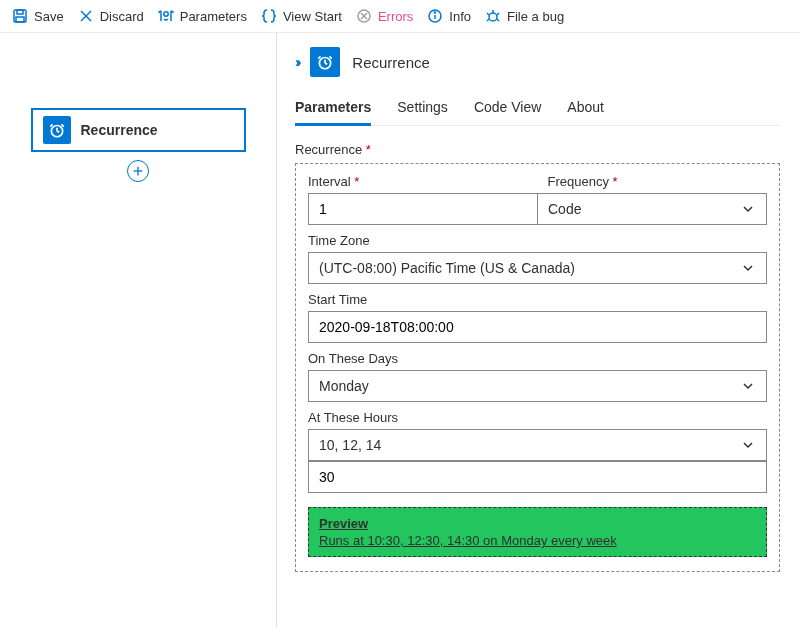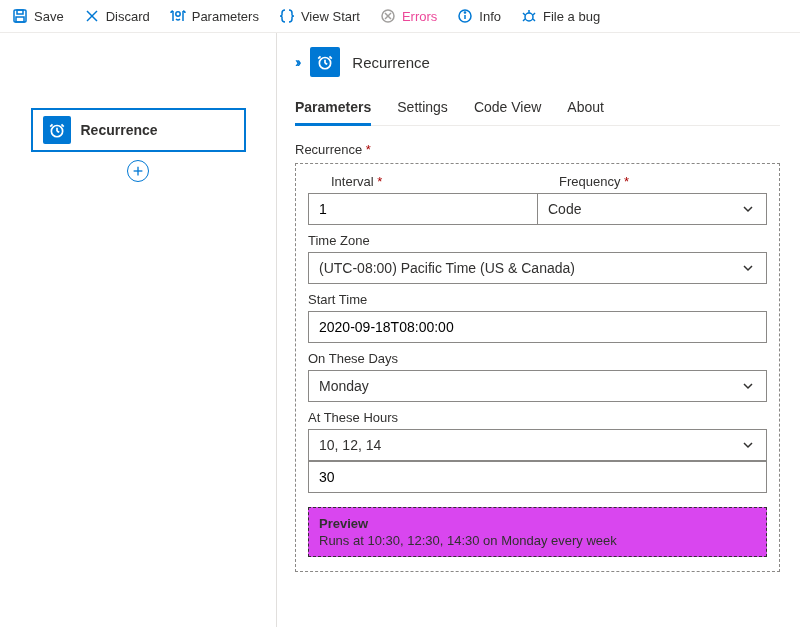--- a/index.html
+++ b/index.html
@@ -9,21 +9,21 @@
     font-size: 13px;
     color: #323130;
     background: #fff;
     width: 800px;
     height: 630px;
     overflow: hidden;
   }
   .toolbar {
     display: flex;
     align-items: center;
-    gap: 20px;
+    gap: 14px;
     padding: 8px 12px;
     border-bottom: 1px solid #edebe9;
   }
   .tb-item {
     display: flex;
     align-items: center;
     gap: 6px;
     cursor: pointer;
     color: #323130;
   }
@@ -82,21 +82,21 @@
   .panel-title { font-size: 15px; }
   .tabs { display: flex; gap: 26px; border-bottom: 1px solid #edebe9; margin-bottom: 16px; }
   .tab { padding: 6px 0 8px 0; cursor: pointer; font-size: 14px; color:#323130; }
   .tab.active { font-weight: 600; border-bottom: 3px solid #0078d4; margin-bottom: -1px; }
   .section-label { font-size: 13px; margin-bottom: 6px; }
   .req::after { content: " *"; color: #a80000; }
   .dashed-box {
     border: 1px dashed #8a8886;
     padding: 10px 12px 14px 12px;
   }
-  .row2 { display:flex; gap: 0; margin-left: 23px; }
+  .row2 { display:flex; gap: 0; }
   .row2 > * { flex:1; }
   .row2 .cell + .cell { }
   .field-label { font-size: 13px; margin: 8px 0 4px 0; }
   .control {
     border: 1px solid #8a8886;
     padding: 6px 10px;
     font-size: 14px;
     background:#fff;
     display:flex; align-items:center; justify-content:space-between;
     min-height: 32px;
@@ -105,22 +105,23 @@
     border:none; outline:none; font: inherit; width:100%; padding:0; background:transparent;
   }
   .chevron { width:16px; height:16px; }
   .chevron svg { stroke:#323130; fill:none; stroke-width:1.5; }
   .pair { display:flex; }
   .pair .control { flex:1; }
   .pair .control:first-child { border-right: none; }
   .preview {
     margin-top: 14px;
     border: 1px dashed #323130;
-    background: #d946ef;
+    background: #22c55e;
     padding: 8px 10px;
+    text-decoration: underline;
   }
   .preview-title { font-weight: 600; margin-bottom: 2px; font-size: 13px; }
   .preview-body { font-size: 13px; }
 </style>
 </head>
 <body>
 
 <div class="toolbar">
   <div class="tb-item">
     <span class="tb-icon">

